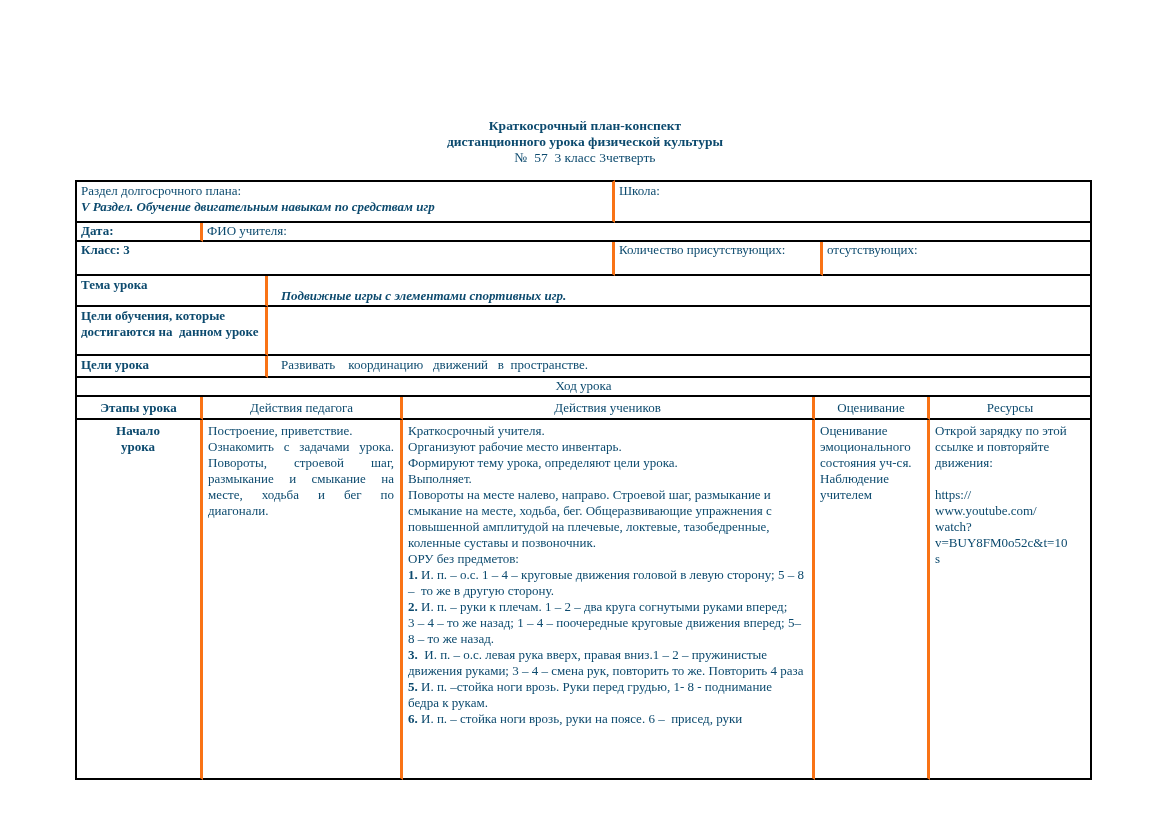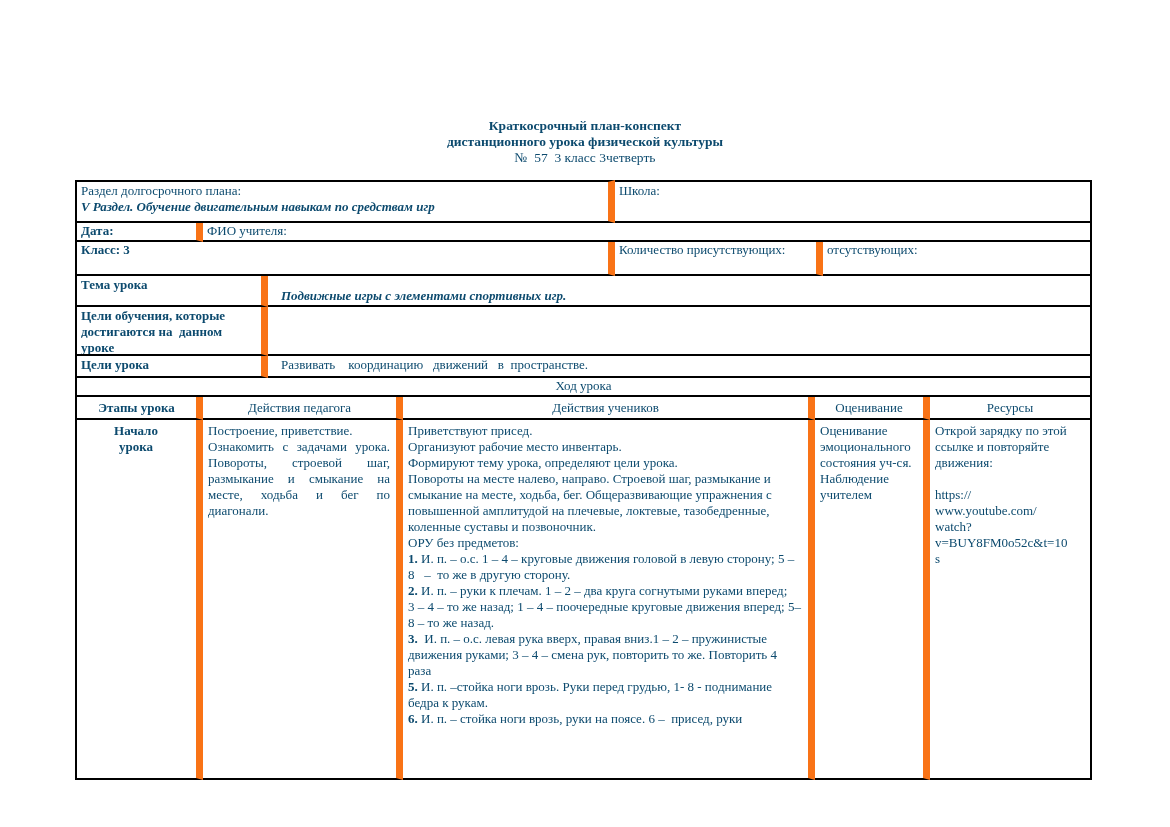--- a/index.html
+++ b/index.html
@@ -8,21 +8,21 @@
 
   
   .title-block{position:absolute;top:118px;left:0;width:1170px;text-align:center;
                font-size:13.5px;line-height:16px;}
   .title-bold{font-weight:bold;}
   .pre{white-space:pre-wrap;}
 
   
   .tbl{position:absolute;left:75px;top:180px;width:1017px;}
   .row{display:flex;}
-  .cell{box-sizing:border-box;border-right:7px solid #f97316;border-bottom:2px solid #000;
+  .cell{box-sizing:border-box;border-right:3px solid #f97316;border-bottom:2px solid #000;
         padding:1px 4px;font-size:13px;line-height:16px;overflow:hidden;}
   .row .cell:first-child{border-left:2px solid #000;}
   .row .cell:last-child{border-right:2px solid #000;}
   .row-first .cell{border-top:2px solid #000;}
 
   .h43{height:43px}.h19{height:19px}.h18{height:34px}.h31{height:31px}
   .h49{height:49px}.h22{height:22px}.h23{height:23px}.h360{height:360px}
   .w540{width:540px}.w477{width:477px}.w128{width:128px}.w889{width:889px}
   .w208{width:208px}.w269{width:269px}.w193{width:193px}.w824{width:824px}
   .w1017{width:1017px}.w200{width:200px}.w412{width:412px}.w115{width:115px}.w162{width:162px}
@@ -106,23 +106,24 @@
       <div class="cell w128 h360 bold center content-cell">
         <div>Начало</div>
         <div>урока</div>
       </div>
       <div class="cell w200 h360 content-cell">
         <div>Построение, приветствие.</div>
         <div class="just">Ознакомить с задачами урока. Повороты, строевой шаг, размыкание и смыкание на месте, ходьба и бег по диагонали.</div>
       </div>
       <div class="cell w412 h360 content-cell">
         <div>
-            <div class="s-line"><span>Приветствуют присед.</span></div>
+            <div class="s-line"><span>Краткосрочный учителя.</span></div>
             <div class="s-line"><span>Организуют рабочие место инвентарь.</span></div>
             <div class="s-line"><span>Формируют тему урока, определяют цели урока.</span></div>
+            <div class="s-line"><span>Выполняет.</span></div>
             <div class="s-line"><span>Повороты на месте налево, направо. Строевой шаг, размыкание и смыкание на месте, ходьба, бег. Общеразвивающие упражнения с повышенной амплитудой на плечевые, локтевые, тазобедренные, коленные суставы и позвоночник.</span></div>
             <div class="s-line"><span>ОРУ без предметов:</span></div>
             <div class="s-line"><b>1.</b><span> И. п. – о.с. 1 – 4 – круговые движения головой в левую сторону; 5 – 8   –  то же в другую сторону.</span></div>
             <div class="s-line"><b>2.</b><span> И. п. – руки к плечам. 1 – 2 – два круга согнутыми руками вперед;     3 – 4 – то же назад; 1 – 4 – поочередные круговые движения вперед; 5– 8 – то же назад.</span></div>
             <div class="s-line"><b>3.</b><span>  И. п. – о.с. левая рука вверх, правая вниз.1 – 2 – пружинистые движения руками; 3 – 4 – смена рук, повторить то же. Повторить 4 раза</span></div>
             <div class="s-line"><b>5.</b><span> И. п. –стойка ноги врозь. Руки перед грудью, 1- 8 - поднимание бедра к рукам.</span></div>
             <div class="s-line"><b>6.</b><span> И. п. – стойка ноги врозь, руки на поясе. 6 –  присед, руки</span></div>
           </div>
       </div>
       <div class="cell w115 h360 content-cell">

